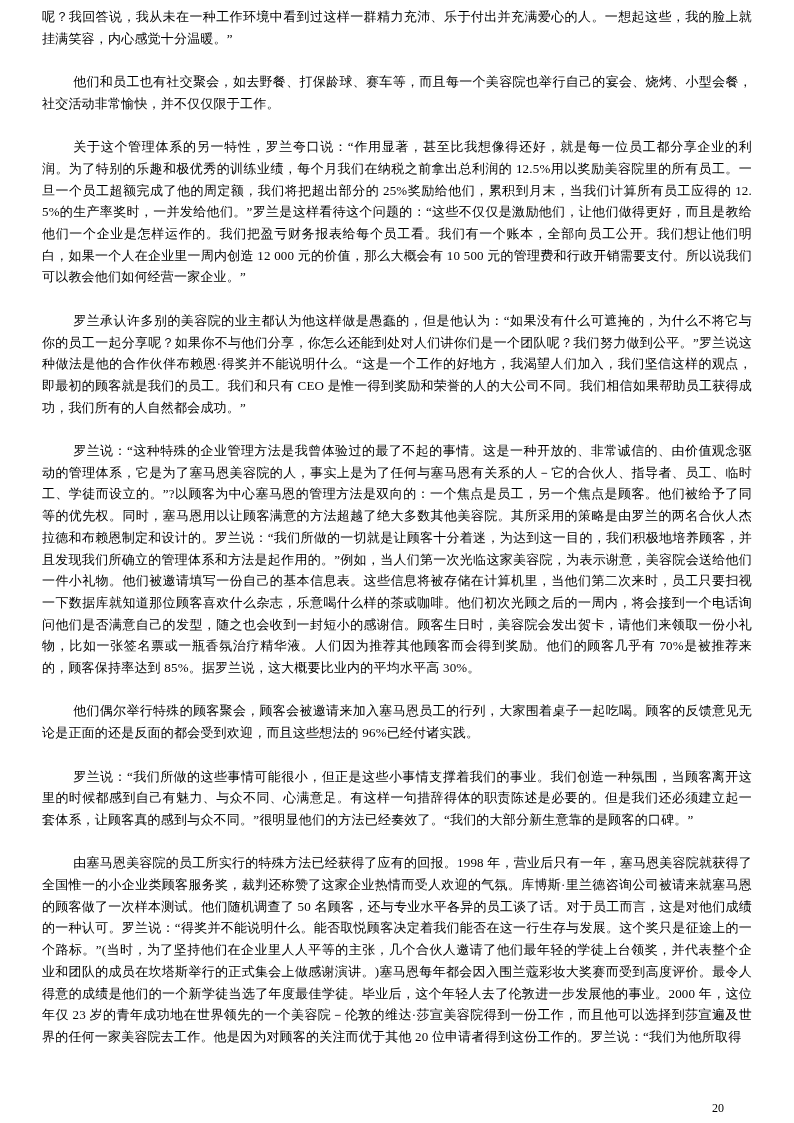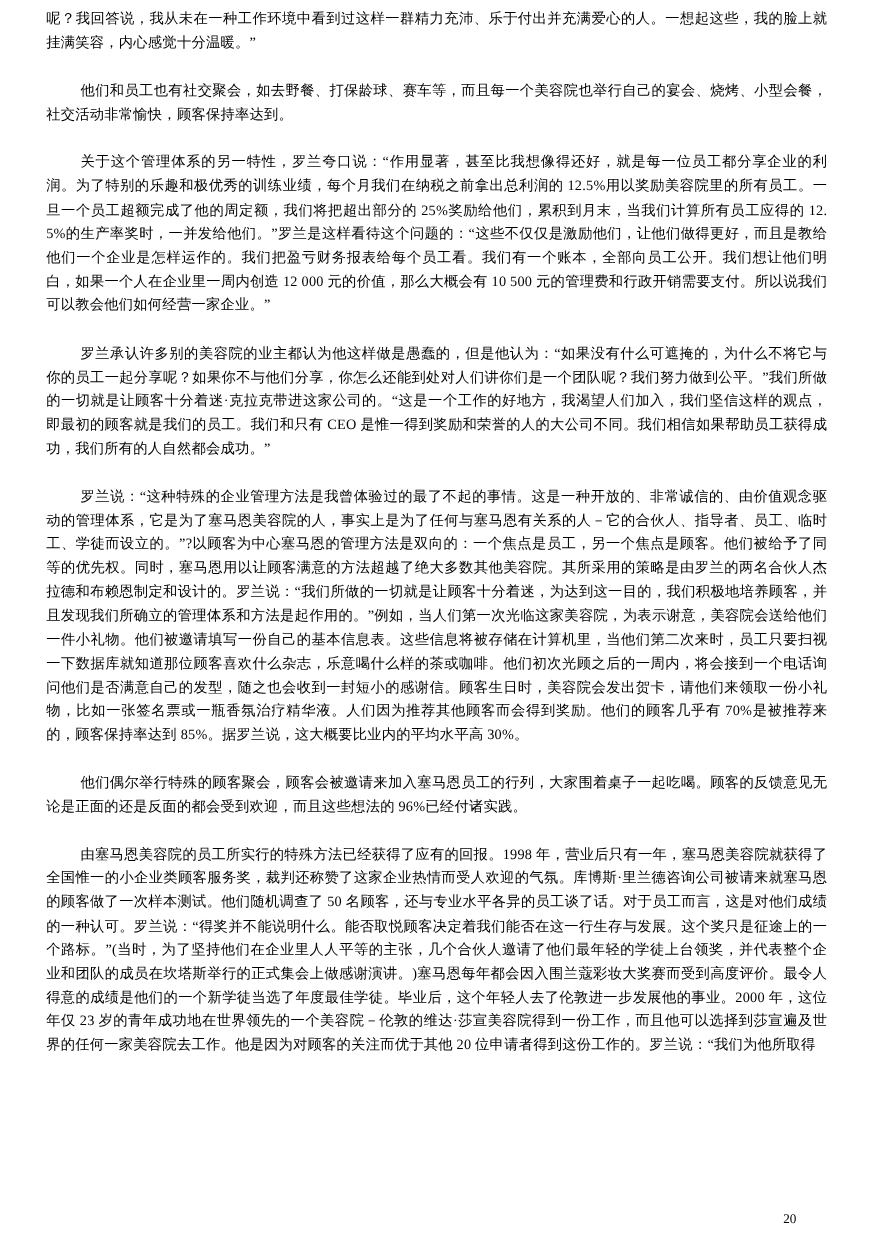--- a/index.html
+++ b/index.html
@@ -42,23 +42,24 @@
     font-size: 12px;
     line-height: 14px;
   }
 </style>
 </head>
 <body>
 
 <div class="page">
   <div class="text-body">
     <p class="para no-indent">呢？我回答说，我从未在一种工作环境中看到过这样一群精力充沛、乐于付出并充满爱心的人。一想起这些，我的脸上就挂满笑容，内心感觉十分温暖。”</p>
-    <p class="para">他们和员工也有社交聚会，如去野餐、打保龄球、赛车等，而且每一个美容院也举行自己的宴会、烧烤、小型会餐，社交活动非常愉快，顾客保持率达到。</p>
+    <p class="para">他们和员工也有社交聚会，如去野餐、打保龄球、赛车等，而且每一个美容院也举行自己的宴会、烧烤、小型会餐，社交活动非常愉快，并不仅仅限于工作。</p>
     <p class="para">关于这个管理体系的另一特性，罗兰夸口说：“作用显著，甚至比我想像得还好，就是每一位员工都分享企业的利润。为了特别的乐趣和极优秀的训练业绩，每个月我们在纳税之前拿出总利润的 12.5%用以奖励美容院里的所有员工。一旦一个员工超额完成了他的周定额，我们将把超出部分的 25%奖励给他们，累积到月末，当我们计算所有员工应得的 12.5%的生产率奖时，一并发给他们。”罗兰是这样看待这个问题的：“这些不仅仅是激励他们，让他们做得更好，而且是教给他们一个企业是怎样运作的。我们把盈亏财务报表给每个员工看。我们有一个账本，全部向员工公开。我们想让他们明白，如果一个人在企业里一周内创造 12 000 元的价值，那么大概会有 10 500 元的管理费和行政开销需要支付。所以说我们可以教会他们如何经营一家企业。”</p>
-    <p class="para">罗兰承认许多别的美容院的业主都认为他这样做是愚蠢的，但是他认为：“如果没有什么可遮掩的，为什么不将它与你的员工一起分享呢？如果你不与他们分享，你怎么还能到处对人们讲你们是一个团队呢？我们努力做到公平。”我们所做的一切就是让顾客十分着迷·克拉克带进这家公司的。“这是一个工作的好地方，我渴望人们加入，我们坚信这样的观点，即最初的顾客就是我们的员工。我们和只有 CEO 是惟一得到奖励和荣誉的人的大公司不同。我们相信如果帮助员工获得成功，我们所有的人自然都会成功。”</p>
+    <p class="para">罗兰承认许多别的美容院的业主都认为他这样做是愚蠢的，但是他认为：“如果没有什么可遮掩的，为什么不将它与你的员工一起分享呢？如果你不与他们分享，你怎么还能到处对人们讲你们是一个团队呢？我们努力做到公平。”罗兰说这种做法是他的合作伙伴布赖恩·得奖并不能说明什么。“这是一个工作的好地方，我渴望人们加入，我们坚信这样的观点，即最初的顾客就是我们的员工。我们和只有 CEO 是惟一得到奖励和荣誉的人的大公司不同。我们相信如果帮助员工获得成功，我们所有的人自然都会成功。”</p>
     <p class="para">罗兰说：“这种特殊的企业管理方法是我曾体验过的最了不起的事情。这是一种开放的、非常诚信的、由价值观念驱动的管理体系，它是为了塞马恩美容院的人，事实上是为了任何与塞马恩有关系的人－它的合伙人、指导者、员工、临时工、学徒而设立的。”?以顾客为中心塞马恩的管理方法是双向的：一个焦点是员工，另一个焦点是顾客。他们被给予了同等的优先权。同时，塞马恩用以让顾客满意的方法超越了绝大多数其他美容院。其所采用的策略是由罗兰的两名合伙人杰拉德和布赖恩制定和设计的。罗兰说：“我们所做的一切就是让顾客十分着迷，为达到这一目的，我们积极地培养顾客，并且发现我们所确立的管理体系和方法是起作用的。”例如，当人们第一次光临这家美容院，为表示谢意，美容院会送给他们一件小礼物。他们被邀请填写一份自己的基本信息表。这些信息将被存储在计算机里，当他们第二次来时，员工只要扫视一下数据库就知道那位顾客喜欢什么杂志，乐意喝什么样的茶或咖啡。他们初次光顾之后的一周内，将会接到一个电话询问他们是否满意自己的发型，随之也会收到一封短小的感谢信。顾客生日时，美容院会发出贺卡，请他们来领取一份小礼物，比如一张签名票或一瓶香氛治疗精华液。人们因为推荐其他顾客而会得到奖励。他们的顾客几乎有 70%是被推荐来的，顾客保持率达到 85%。据罗兰说，这大概要比业内的平均水平高 30%。</p>
     <p class="para">他们偶尔举行特殊的顾客聚会，顾客会被邀请来加入塞马恩员工的行列，大家围着桌子一起吃喝。顾客的反馈意见无论是正面的还是反面的都会受到欢迎，而且这些想法的 96%已经付诸实践。</p>
+    <p class="para">罗兰说：“我们所做的这些事情可能很小，但正是这些小事情支撑着我们的事业。我们创造一种氛围，当顾客离开这里的时候都感到自己有魅力、与众不同、心满意足。有这样一句措辞得体的职责陈述是必要的。但是我们还必须建立起一套体系，让顾客真的感到与众不同。”很明显他们的方法已经奏效了。“我们的大部分新生意靠的是顾客的口碑。”</p>
     <p class="para">由塞马恩美容院的员工所实行的特殊方法已经获得了应有的回报。1998 年，营业后只有一年，塞马恩美容院就获得了全国惟一的小企业类顾客服务奖，裁判还称赞了这家企业热情而受人欢迎的气氛。库博斯·里兰德咨询公司被请来就塞马恩的顾客做了一次样本测试。他们随机调查了 50 名顾客，还与专业水平各异的员工谈了话。对于员工而言，这是对他们成绩的一种认可。罗兰说：“得奖并不能说明什么。能否取悦顾客决定着我们能否在这一行生存与发展。这个奖只是征途上的一个路标。”(当时，为了坚持他们在企业里人人平等的主张，几个合伙人邀请了他们最年轻的学徒上台领奖，并代表整个企业和团队的成员在坎塔斯举行的正式集会上做感谢演讲。)塞马恩每年都会因入围兰蔻彩妆大奖赛而受到高度评价。最令人得意的成绩是他们的一个新学徒当选了年度最佳学徒。毕业后，这个年轻人去了伦敦进一步发展他的事业。2000 年，这位年仅 23 岁的青年成功地在世界领先的一个美容院－伦敦的维达·莎宣美容院得到一份工作，而且他可以选择到莎宣遍及世界的任何一家美容院去工作。他是因为对顾客的关注而优于其他 20 位申请者得到这份工作的。罗兰说：“我们为他所取得</p>
   </div>
   <div class="footer">
     <span class="page-number">20</span>
   </div>
 </div>
 
 </body></html>

